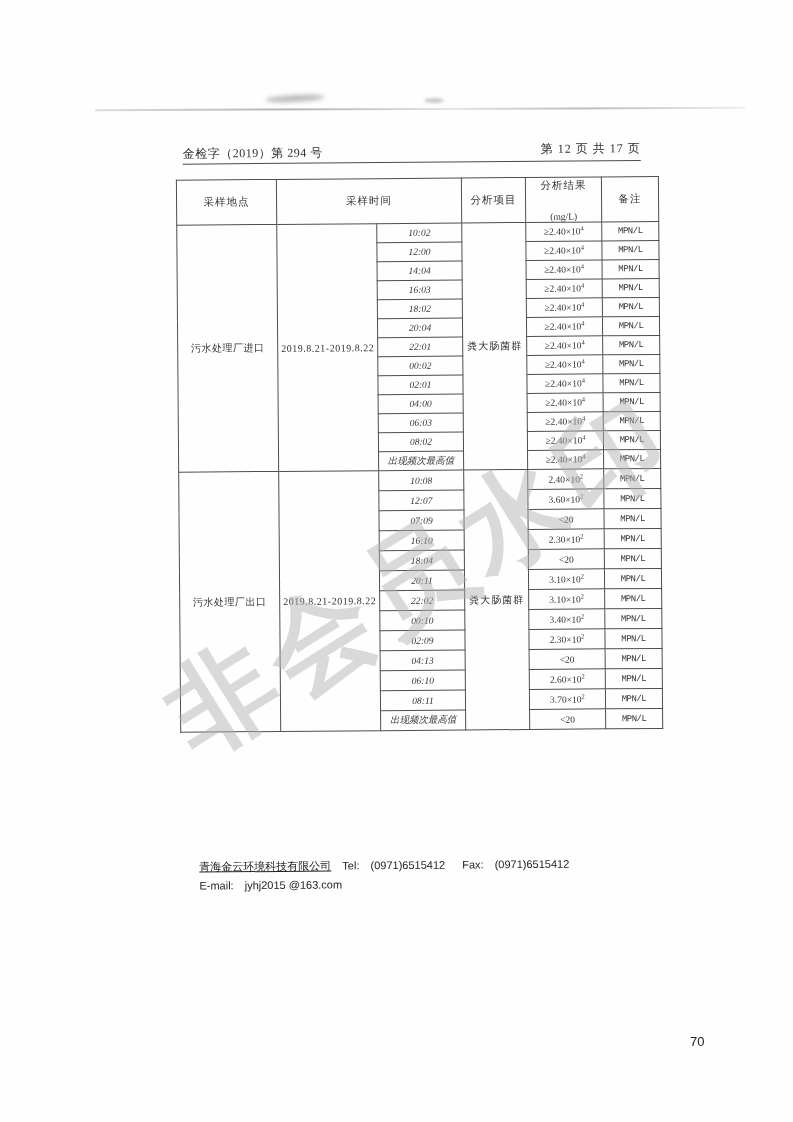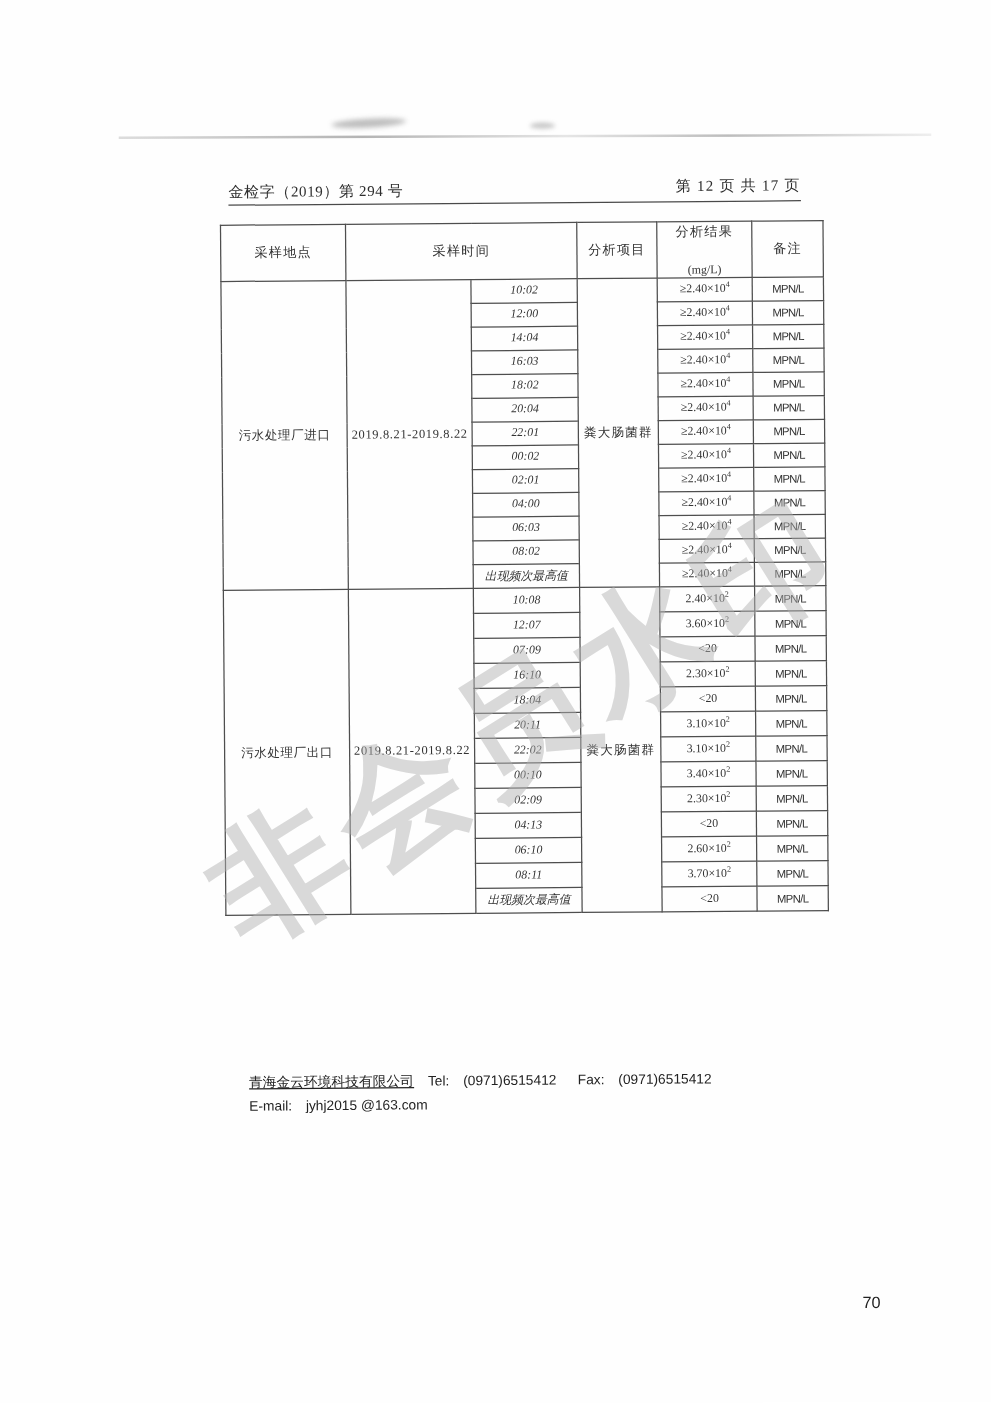--- a/index.html
+++ b/index.html
@@ -66,21 +66,21 @@
   table.report thead tr { height: 45px; }
   table.report th { font-size: 10.5px; color: #333; letter-spacing: 1px; }
   th .sub { display: block; font-size: 9.5px; letter-spacing: 0; margin-top: 19px; }
   tr.sec0 { height: 19px; }
   tr.sec1 { height: 20px; }
   td.loc-cell, td.date-cell { font-size: 10px; letter-spacing: 0.5px; }
   td.time-cell { font-size: 9.5px; font-style: italic; }
   td.item-cell { font-size: 10px; letter-spacing: 1px; }
   td.result-cell { font-size: 9.5px; }
   td.result-cell sup { font-size: 6.5px; vertical-align: super; line-height: 0; }
-  td.unit-cell { font-size: 9px; font-family: Liberation Sans, sans-serif; letter-spacing: -0.5px; }
+  td.unit-cell { font-size: 9px; font-family: Liberation Mono, monospace; letter-spacing: -0.5px; }
   
   .watermark {
     position: absolute; left: 120px; top: 505px; width: 600px;
     text-align: center;
     transform: rotate(-32deg);
     font-size: 106px;
     font-weight: 700;
     letter-spacing: 8px;
     white-space: nowrap;
     color: rgba(178, 178, 178, 0.48);

